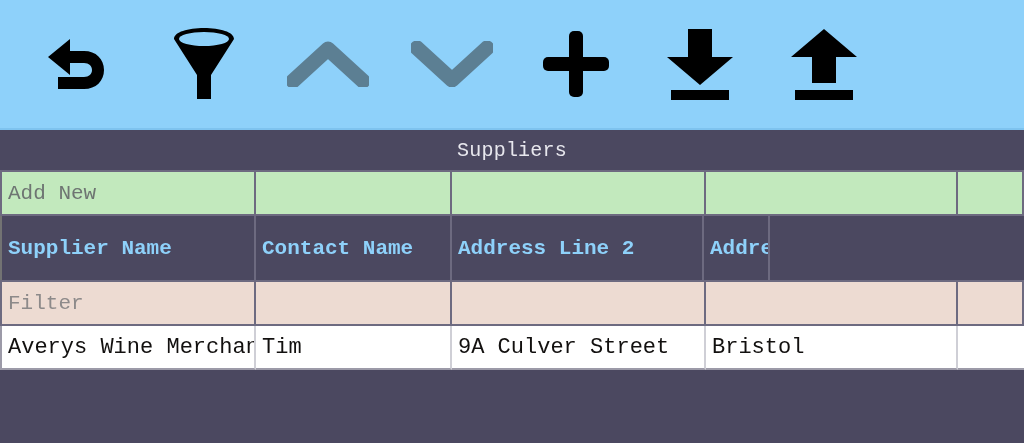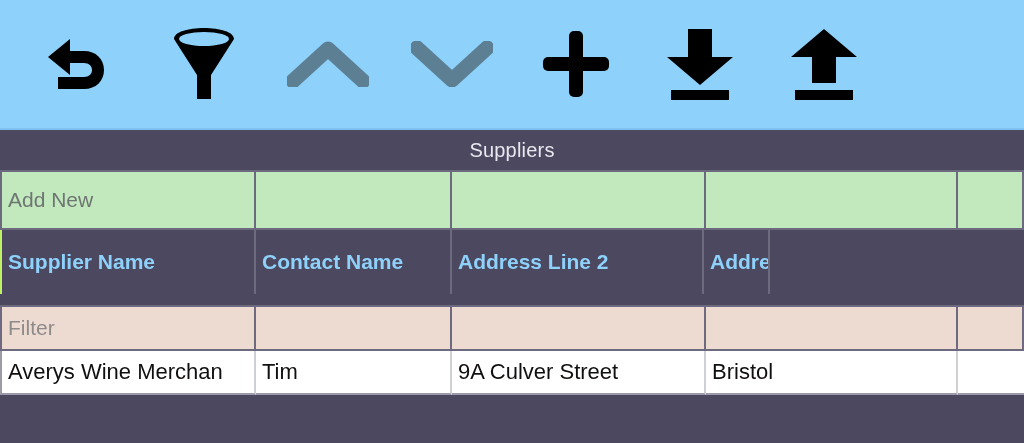--- a/index.html
+++ b/index.html
@@ -10,20 +10,21 @@
   body {
     font-family: "Liberation Sans", sans-serif;
     -webkit-font-smoothing: antialiased;
   }
   #app {
     position: relative;
     width: 1024px;
     height: 443px;
     overflow: hidden;
     background: #737373;
+    font-family: Liberation Mono, monospace;
   }
 
   
   .toolbar {
     height: 130px;
     background: #8ed1fa;
     display: flex;
     align-items: center;
     padding-left: 18px;
     box-sizing: border-box;
@@ -69,44 +70,44 @@
     white-space: nowrap;
   }
   
   .c0 { width: 256px; }
   .c1 { width: 196px; }
   .c2 { width: 254px; }
   .c3 { width: 252px; }
   .c4 { width: 66px; }
 
   
-  .row-addnew { height: 60px; text-align: center; }
+  .row-addnew { height: 46px; text-align: center; }
   .row-addnew .cell {
     background: #c2e9bd;
     border-right: 2px solid #6d6a80;
     border-top: 2px solid #6d6a80;
     border-bottom: 2px solid #6d6a80;
     color: #6e7572;
     font-size: 21px;
   }
   .row-addnew .cell.c0 { border-left: 2px solid #6d6a80; }
 
   
   .row-head { height: 64px; }
   .row-head .cell {
     background: #4b4860;
     color: #8ed1fa;
     font-weight: bold;
     font-size: 21px;
     border-right: 2px solid #6d6a80;
   }
-  .row-head .cell.c0 { border-left: 2px solid #bef264; }
-
-  
-  .row-filter { height: 46px; margin-top: 11px; }
+  .row-head .cell.c0 { border-left: 2px solid #737373; }
+
+  
+  .row-filter { height: 46px; }
   .row-filter .cell {
     background: #eddbd2;
     color: #8d8a8a;
     font-size: 21px;
     border-right: 2px solid #6d6a80;
     border-top: 2px solid #6d6a80;
     border-bottom: 2px solid #6d6a80;
   }
   .row-filter .cell.c0 { border-left: 2px solid #6d6a80; }
 

